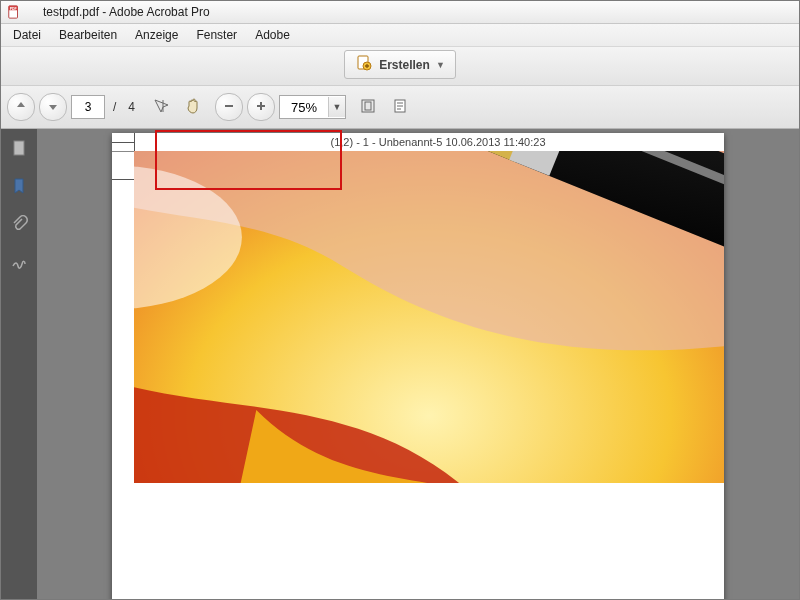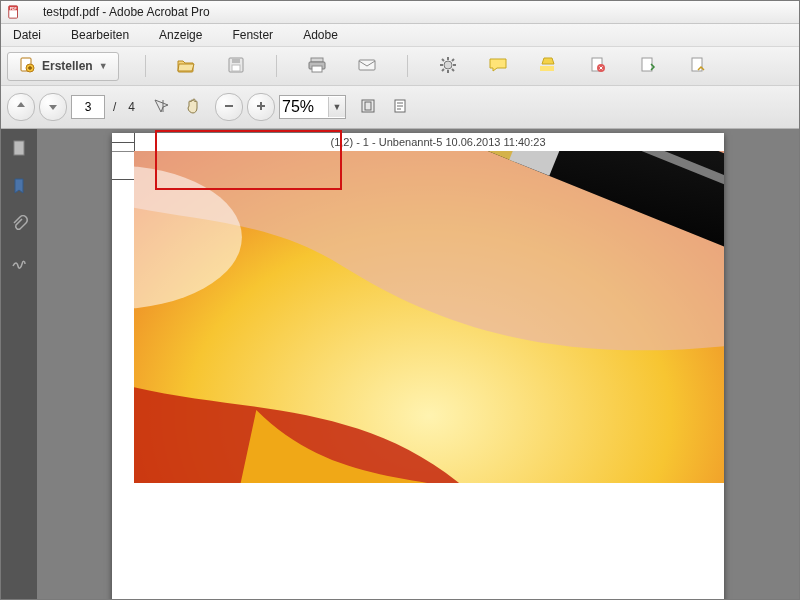--- a/index.html
+++ b/index.html
@@ -2,35 +2,35 @@
 <html><head>
 <meta charset="utf-8">
 <style>
   html,body{margin:0;padding:0;font-family:"Segoe UI",Tahoma,sans-serif;font-size:12px;background:#fff;color:#222;}
   .window{width:800px;height:600px;border:1px solid #7a7a7a;box-sizing:border-box;background:#fff;display:flex;flex-direction:column;overflow:hidden;}
   
   .titlebar{height:22px;background:linear-gradient(#fcfcfc,#e9e9e9);display:flex;align-items:center;padding:0 6px;gap:22px;border-bottom:1px solid #c7c7c7;}
   .titlebar .app-icon{width:14px;height:14px;}
   .titlebar .title{font-size:12px;}
   
-  .menubar{height:22px;background:linear-gradient(#f6f6f6,#ececec);display:flex;align-items:center;padding:0 4px;gap:14px;border-bottom:1px solid #d7d7d7;}
+  .menubar{height:22px;background:linear-gradient(#f6f6f6,#ececec);display:flex;align-items:center;padding:0 4px;gap:2px;border-bottom:1px solid #d7d7d7;}
   .menubar .menu-item{padding:2px 8px;border-radius:2px;cursor:default;}
   
-  .toolbar{background:linear-gradient(#f4f4f4,#e4e4e4);border-bottom:1px solid #cfcfcf;display:flex;align-items:center;padding:3px 6px;gap:22px;height:32px;}
+  .toolbar{background:linear-gradient(#f4f4f4,#e4e4e4);border-bottom:1px solid #cfcfcf;display:flex;align-items:center;padding:3px 6px;gap:22px;height:32px;flex-direction:column;}
   .toolbar .sep{width:1px;height:22px;background:#c7c7c7;margin:0 4px;}
   .tb-btn{width:26px;height:26px;display:flex;align-items:center;justify-content:center;border:1px solid transparent;border-radius:3px;cursor:default;}
   .create-btn{display:flex;align-items:center;gap:6px;padding:3px 10px;border:1px solid #bdbdbd;border-radius:3px;background:linear-gradient(#fdfdfd,#eaeaea);font-weight:600;color:#444;cursor:default;}
   .create-btn .drop{font-size:9px;color:#666;}
   
   .toolbar2{background:linear-gradient(#f1f1f1,#e1e1e1);border-bottom:1px solid #b5b5b5;display:flex;align-items:center;padding:4px 6px;gap:4px;height:34px;}
   .nav-btn{width:26px;height:26px;border-radius:13px;border:1px solid #bcbcbc;background:radial-gradient(circle at 30% 30%,#fff,#e3e3e3);display:flex;align-items:center;justify-content:center;cursor:default;}
   .page-input{width:28px;height:20px;text-align:center;border:1px solid #a8a8a8;background:#fff;font-size:12px;}
   .page-total{padding:0 4px;color:#333;}
   .zoom-box{display:flex;align-items:center;border:1px solid #a8a8a8;background:#fff;height:22px;}
-  .zoom-box input{border:none;width:44px;text-align:left;font-size:16px;outline:none;}
+  .zoom-box input{border:none;width:44px;text-align:center;font-size:13px;outline:none;}
   .zoom-box .drop{width:16px;text-align:center;border-left:1px solid #c7c7c7;background:linear-gradient(#f7f7f7,#e4e4e4);font-size:9px;color:#555;line-height:20px;}
   
   .content{flex:1;display:flex;min-height:0;}
   .sidebar{width:36px;background:#555;display:flex;flex-direction:column;align-items:center;padding-top:8px;gap:14px;}
   .side-btn{width:24px;height:24px;display:flex;align-items:center;justify-content:center;cursor:default;opacity:0.85;}
   .viewer{flex:1;background:#808080;display:flex;justify-content:center;align-items:flex-start;overflow:hidden;position:relative;}
   .page{margin-top:4px;width:612px;background:#fff;box-shadow:0 2px 6px rgba(0,0,0,.5);height:680px;position:relative;}
   .page-header{height:18px;display:flex;align-items:center;justify-content:center;font-size:11px;color:#444;border-bottom:1px solid #888;position:relative;background:#fff;}
   .page-header .left-cells{position:absolute;left:0;top:0;bottom:0;width:22px;border-right:1px solid #555;}
   .page-header .left-cells:after{content:"";position:absolute;left:0;right:0;top:50%;border-top:1px solid #555;}

